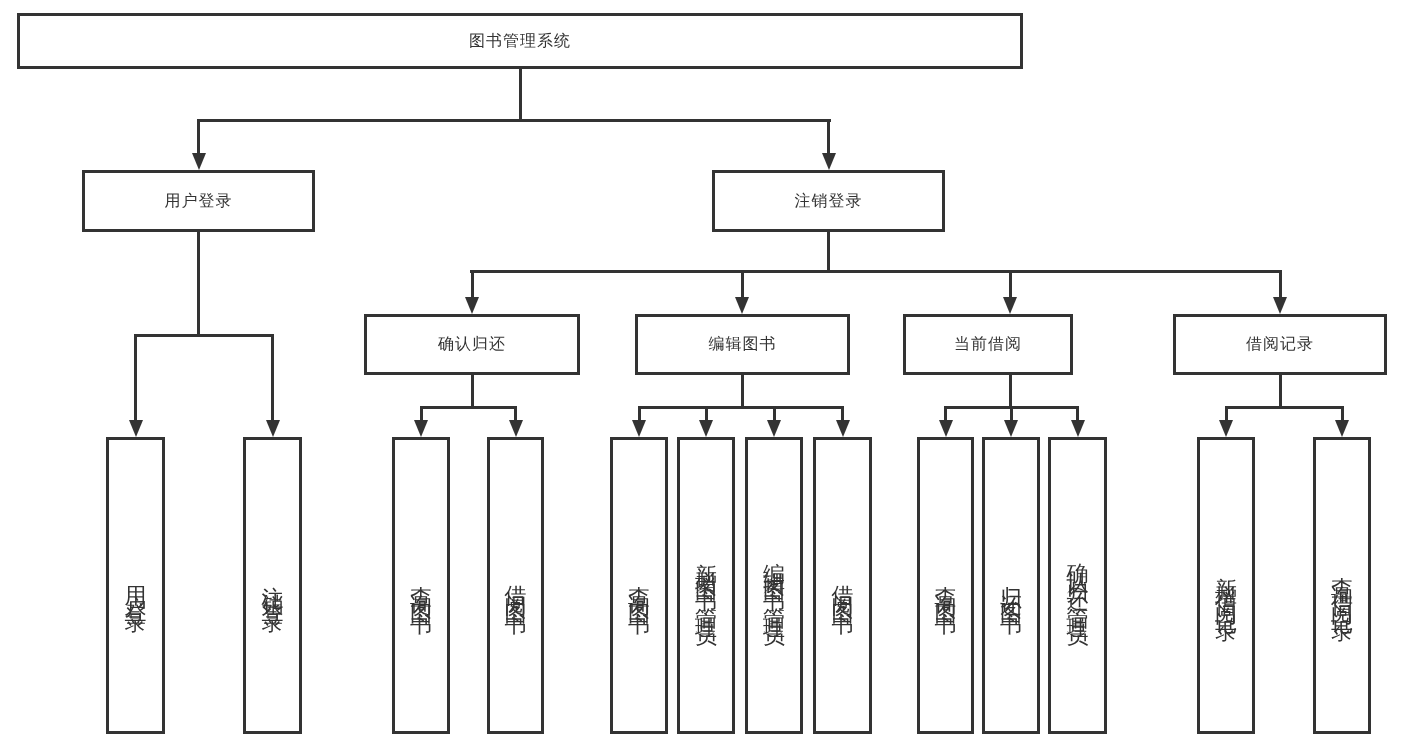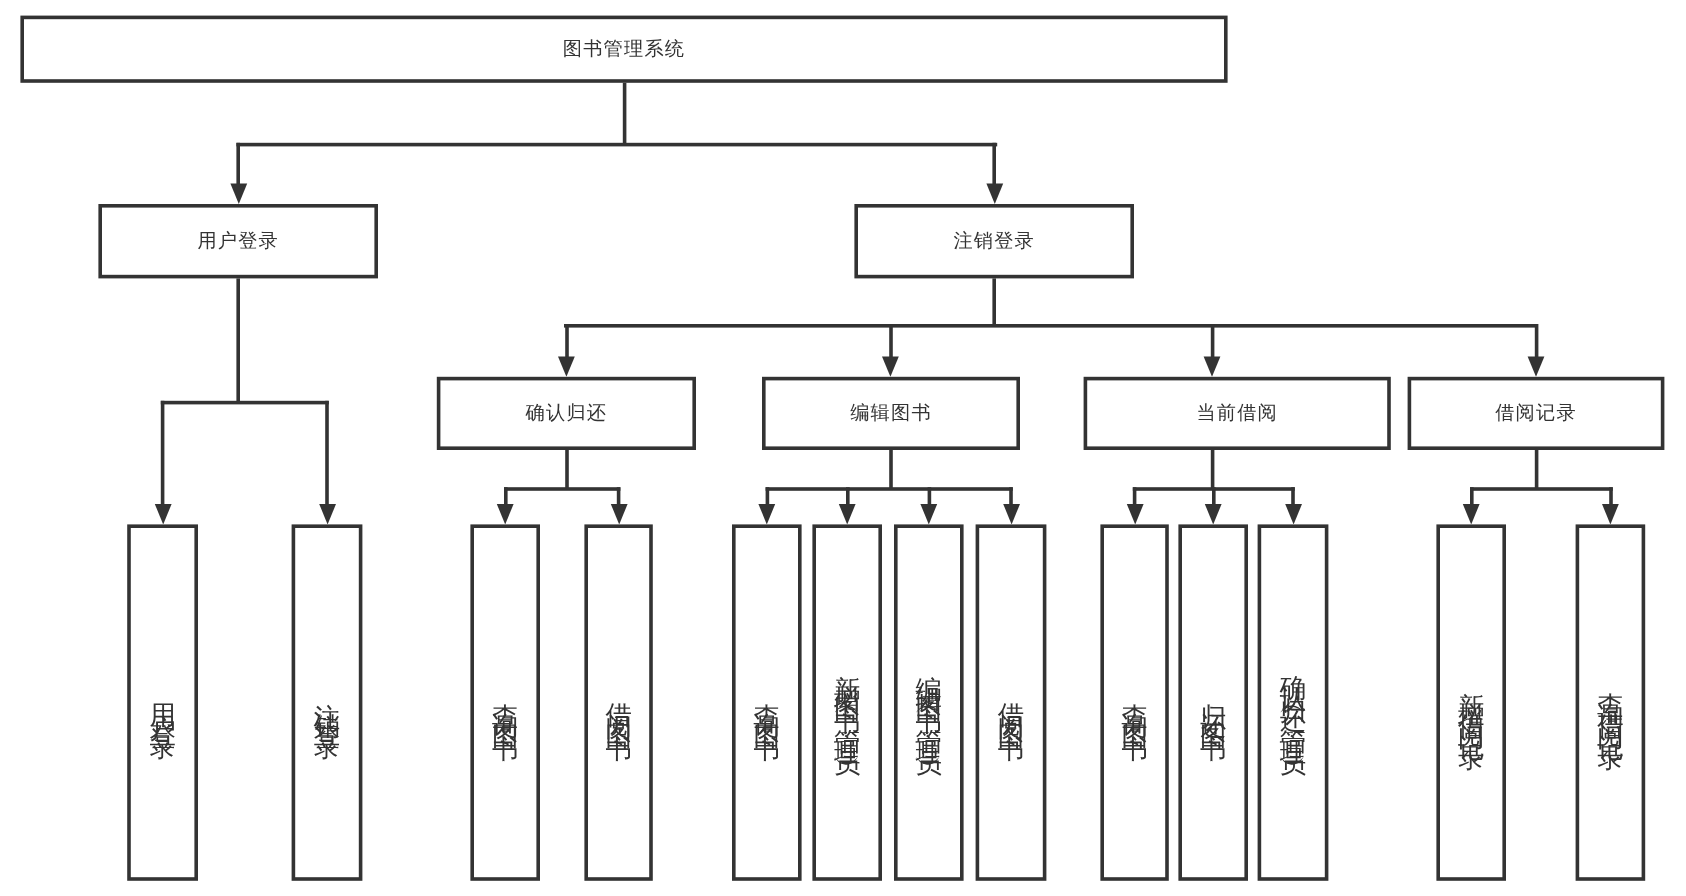--- a/index.html
+++ b/index.html
@@ -104,21 +104,21 @@
       <div class="shaft"></div>
       <div class="head"></div>
     </div>
   <div class="arrow" style="left:1280px;top:270px;height:44px;">
       <div class="shaft"></div>
       <div class="head"></div>
     </div>
 
   <div class="box" style="left:364px;top:314px;width:216px;height:61px;">确认归还</div>
   <div class="box" style="left:635px;top:314px;width:215px;height:61px;">编辑图书</div>
-  <div class="box" style="left:903px;top:314px;width:256px;height:61px;">当前借阅</div>
+  <div class="box" style="left:903px;top:314px;width:170px;height:61px;">当前借阅</div>
   <div class="box" style="left:1173px;top:314px;width:214px;height:61px;">借阅记录</div>
 
   <div class="vline" style="left:470.5px;top:375px;height:33px;"></div>
   <div class="hline" style="left:419.5px;top:406px;width:97px;"></div>
   <div class="arrow" style="left:421px;top:406px;height:31px;">
       <div class="shaft"></div>
       <div class="head"></div>
     </div>
   <div class="arrow" style="left:515.5px;top:406px;height:31px;">
       <div class="shaft"></div>

